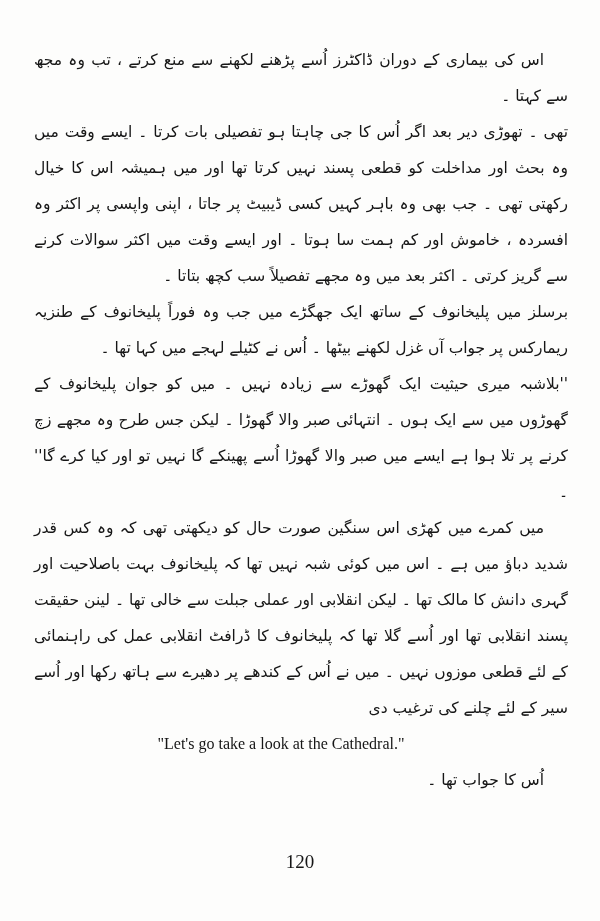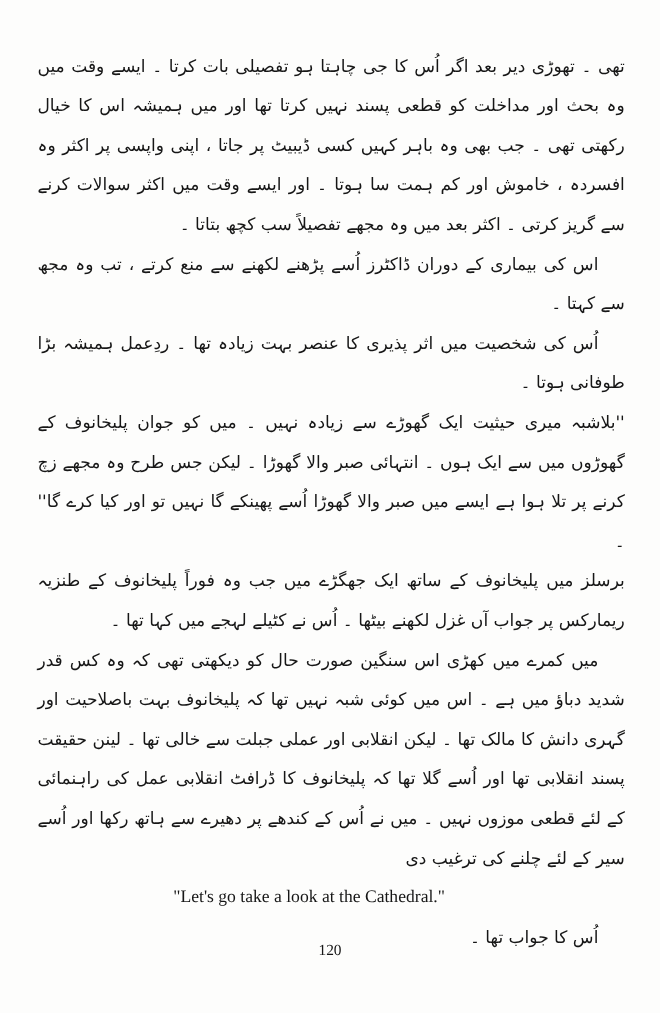--- a/index.html
+++ b/index.html
@@ -38,33 +38,32 @@
     color: #161616;
     padding-right: 40px;
   }
   .page-number {
     position: absolute;
     bottom: 48px;
     left: 0;
     width: 100%;
     text-align: center;
     font-family: "Liberation Serif", "DejaVu Serif", serif;
-    font-size: 14px;
+    font-size: 19px;
     color: #161616;
   }
 </style>
 </head>
 <body>
 
 <div class="page">
   <div class="text-block">
+    <p class="para indent">اس کی بیماری کے دوران ڈاکٹرز اُسے پڑھنے لکھنے سے منع کرتے ، تب وہ مجھ سے کہتا ۔</p>
     <p class="para">تھی ۔ تھوڑی دیر بعد اگر اُس کا جی چاہتا ہو تفصیلی بات کرتا ۔ ایسے وقت میں وہ بحث اور مداخلت کو قطعی پسند نہیں کرتا تھا اور میں ہمیشہ اس کا خیال رکھتی تھی ۔ جب بھی وہ باہر کہیں کسی ڈیبیٹ پر جاتا ، اپنی واپسی پر اکثر وہ افسردہ ، خاموش اور کم ہمت سا ہوتا ۔ اور ایسے وقت میں اکثر سوالات کرنے سے گریز کرتی ۔ اکثر بعد میں وہ مجھے تفصیلاً سب کچھ بتاتا ۔</p>
-    <p class="para indent">اس کی بیماری کے دوران ڈاکٹرز اُسے پڑھنے لکھنے سے منع کرتے ، تب وہ مجھ سے کہتا ۔</p>
-    <p class="para indent">اُس کی شخصیت میں اثر پذیری کا عنصر بہت زیادہ تھا ۔ ردِعمل ہمیشہ بڑا طوفانی ہوتا ۔</p>
+    <p class="para">برسلز میں پلیخانوف کے ساتھ ایک جھگڑے میں جب وہ فوراً پلیخانوف کے طنزیہ ریمارکس پر جواب آں غزل لکھنے بیٹھا ۔ اُس نے کٹیلے لہجے میں کہا تھا ۔</p>
     <p class="para">''بلاشبہ میری حیثیت ایک گھوڑے سے زیادہ نہیں ۔ میں کو جوان پلیخانوف کے گھوڑوں میں سے ایک ہوں ۔ انتہائی صبر والا گھوڑا ۔ لیکن جس طرح وہ مجھے زچ کرنے پر تلا ہوا ہے ایسے میں صبر والا گھوڑا اُسے پھینکے گا نہیں تو اور کیا کرے گا'' ۔</p>
-    <p class="para">برسلز میں پلیخانوف کے ساتھ ایک جھگڑے میں جب وہ فوراً پلیخانوف کے طنزیہ ریمارکس پر جواب آں غزل لکھنے بیٹھا ۔ اُس نے کٹیلے لہجے میں کہا تھا ۔</p>
     <p class="para indent">میں کمرے میں کھڑی اس سنگین صورت حال کو دیکھتی تھی کہ وہ کس قدر شدید دباؤ میں ہے ۔ اس میں کوئی شبہ نہیں تھا کہ پلیخانوف بہت باصلاحیت اور گہری دانش کا مالک تھا ۔ لیکن انقلابی اور عملی جبلت سے خالی تھا ۔ لینن حقیقت پسند انقلابی تھا اور اُسے گلا تھا کہ پلیخانوف کا ڈرافٹ انقلابی عمل کی راہنمائی کے لئے قطعی موزوں نہیں ۔ میں نے اُس کے کندھے پر دھیرے سے ہاتھ رکھا اور اُسے سیر کے لئے چلنے کی ترغیب دی</p>
     <p class="english-line">"Let's go take a look at the Cathedral."</p>
     <p class="para indent">اُس کا جواب تھا ۔</p>
 
   </div>
   <div class="page-number">120</div>
 </div>
 
 </body></html>

